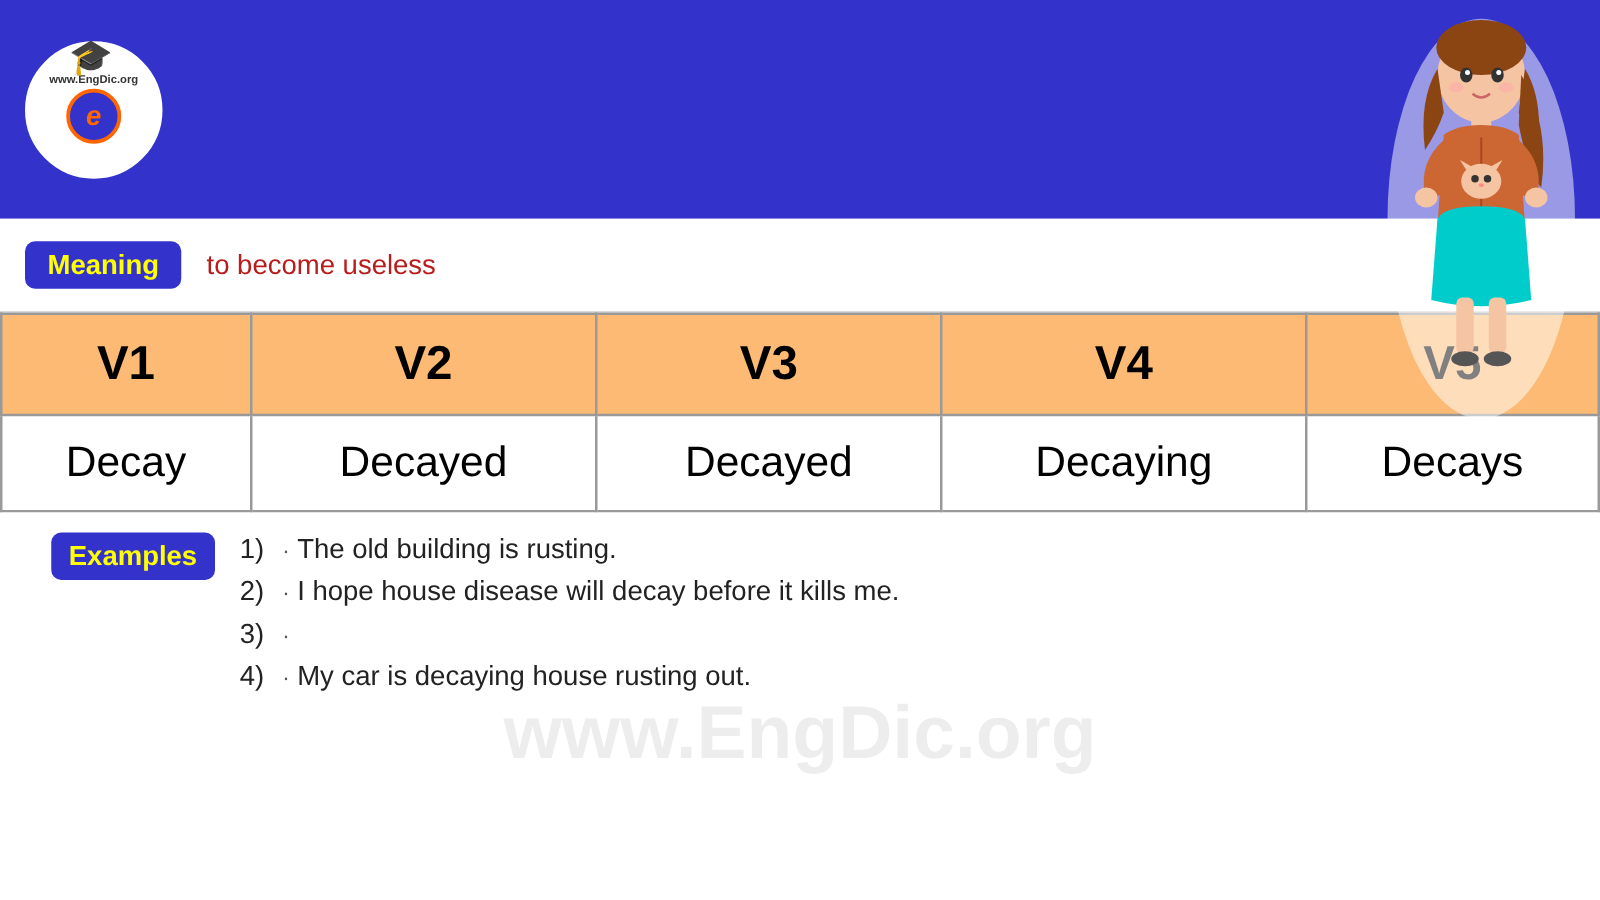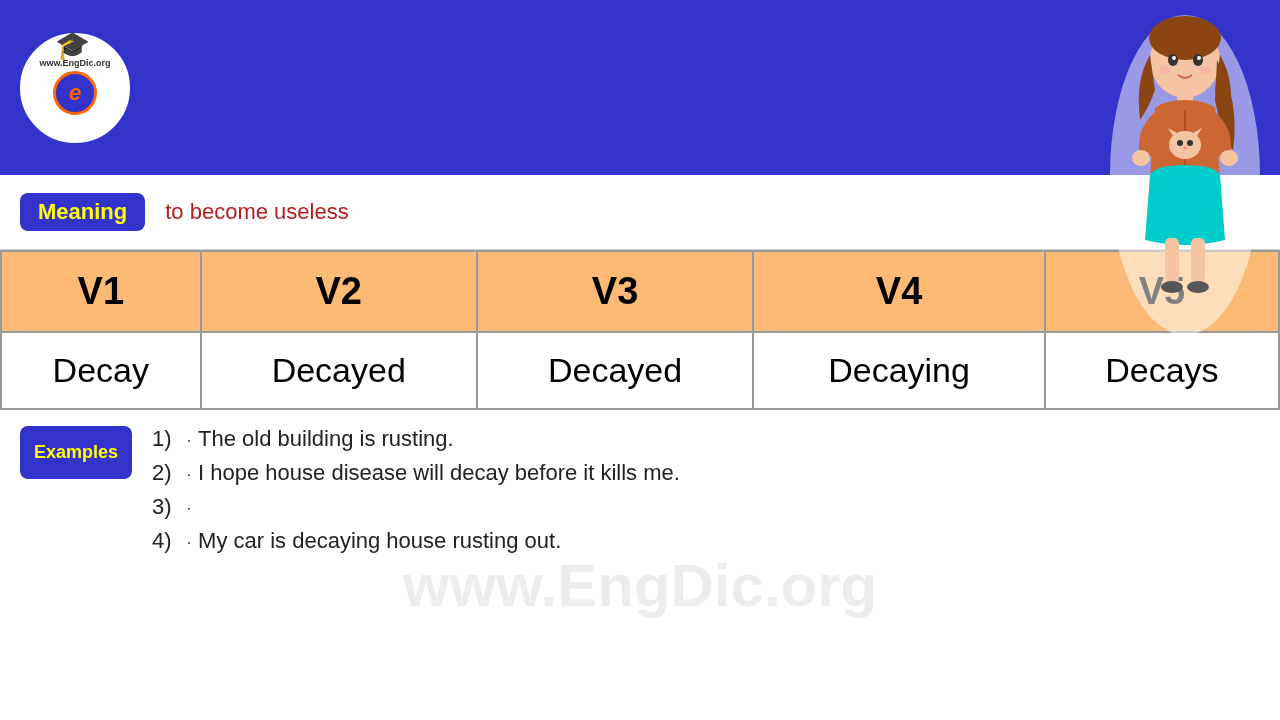--- a/index.html
+++ b/index.html
@@ -186,26 +186,27 @@
       display: flex;
       align-items: flex-start;
       padding: 16px 20px;
       gap: 20px;
       background: #fff;
     }
 
     .examples-badge {
       background: #3333cc;
       color: #ffff00;
-      font-size: 18px;
+      font-size: 22px;
       font-weight: bold;
-      padding: 16px 14px;
+      padding: 6px 14px;
       border-radius: 8px;
       white-space: nowrap;
       flex-shrink: 0;
+      margin-left: 21px;
     }
 
     .examples-list {
       list-style: none;
       padding: 0;
     }
 
     .examples-list li {
       font-size: 22px;
       color: #222;

